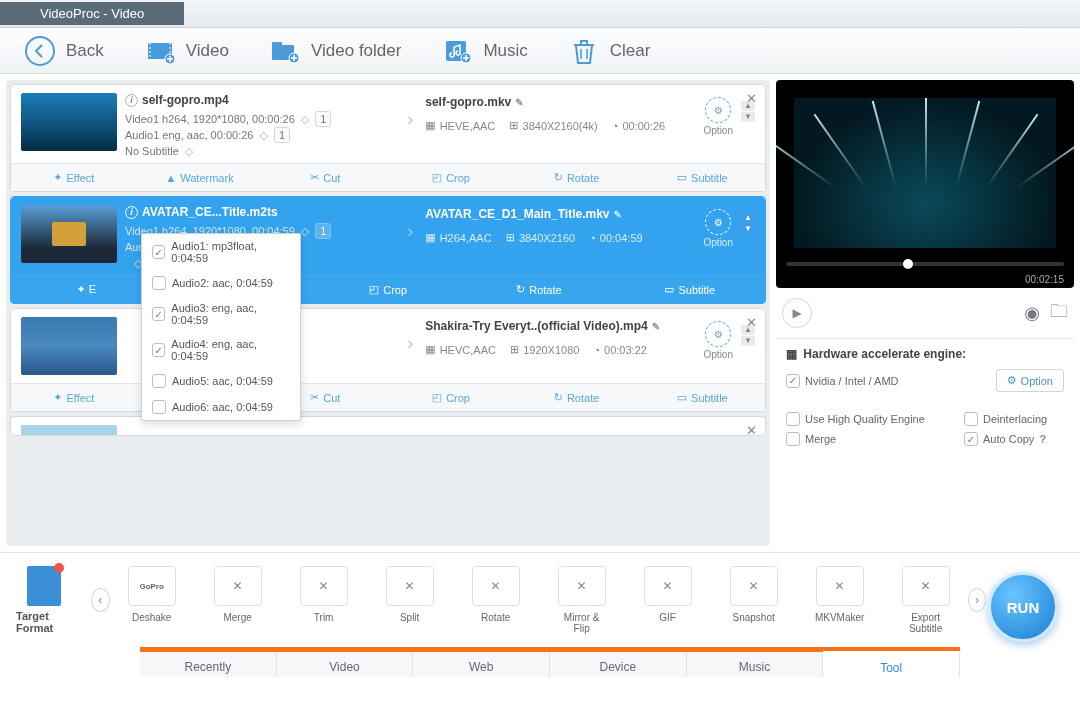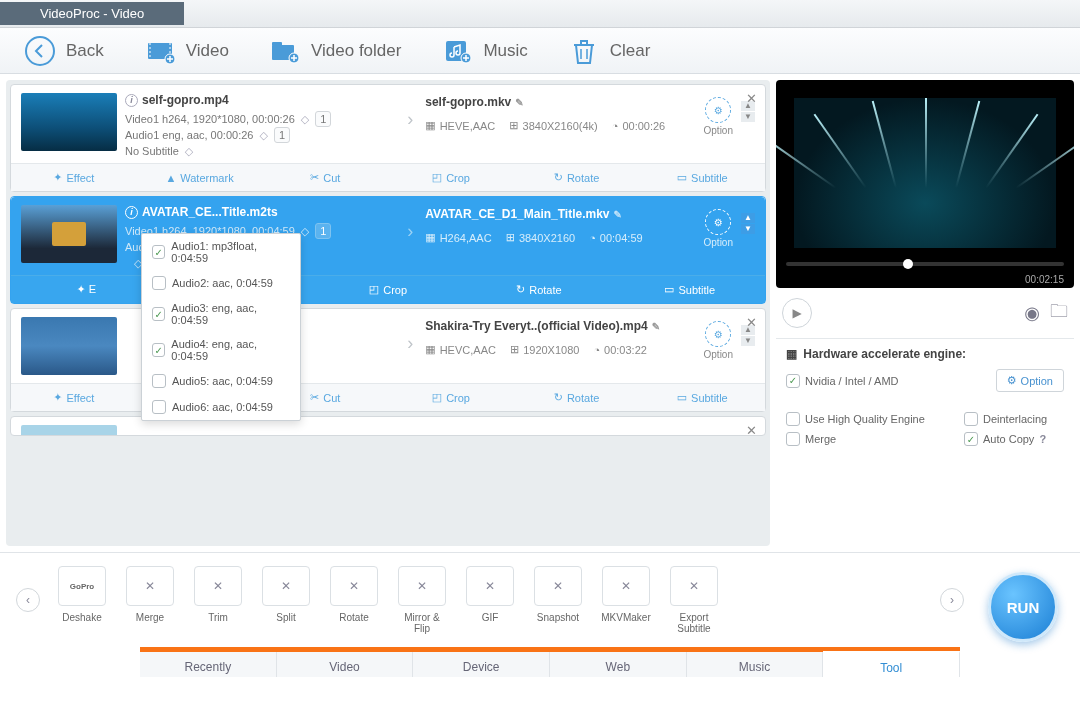--- a/index.html
+++ b/index.html
@@ -71,21 +71,21 @@
 .outf .btns{display:flex;gap:4px}
 .outf .btns span{border:1px solid #d2d7db;padding:3px 8px;border-radius:2px;cursor:pointer;font-size:11px;color:#666}
 .outf .path{color:#888;font-size:10px;white-space:nowrap;overflow:hidden;text-overflow:ellipsis}
 .bottom{height:132px;background:#fff;border-top:1px solid #e0e4e8;position:relative}
 .btop{height:94px;display:flex;align-items:center;padding:0 16px;gap:10px}
 .target{display:flex;flex-direction:column;align-items:center;gap:4px;margin-right:10px}
 .target .doc{width:34px;height:40px;background:#3a8fd6;border-radius:2px;position:relative}
 .target .doc::after{content:"";position:absolute;width:10px;height:10px;background:#e54;border-radius:50%;top:-3px;right:-3px}
 .target span{font-size:11px;font-weight:600;color:#555}
 .navb{width:24px;height:24px;border:1px solid #d2d7db;border-radius:50%;display:flex;align-items:center;justify-content:center;color:#889;cursor:pointer}
-.tools{display:flex;gap:4px;flex:1}
+.tools{display:flex;gap:22px;flex:1}
 .tool{width:64px;display:flex;flex-direction:column;align-items:center;gap:6px;cursor:pointer}
 .tool .ic{width:48px;height:40px;border:1px solid #dbe0e4;border-radius:4px;display:flex;align-items:center;justify-content:center;color:#889}
 .tool span{font-size:10px;color:#666;text-align:center;line-height:11px}
 .run{width:70px;height:70px;border-radius:50%;background:radial-gradient(circle at 35% 30%,#6ac4ff,#1a7ed4);border:3px solid #cfe8fa;color:#fff;font-weight:700;font-size:15px;display:flex;align-items:center;justify-content:center;cursor:pointer;box-shadow:0 3px 8px rgba(30,120,200,.4);position:absolute;right:22px;bottom:42px}
 .tabs{height:30px;display:flex;border-top:5px solid #f97316;background:#f5f7f9;margin:0 120px 0 140px}
 .tab{flex:1;text-align:center;line-height:30px;font-size:12px;color:#667;border-right:1px solid #e0e4e8;cursor:pointer}
 .tab.on{background:#fff;color:#338ed4;border-top:2px solid #fff;margin-top:-1px}
 .pen{font-size:10px;color:#999}
 .pen.w{color:#bfe2f9}
 .iinfo{width:13px;height:13px;border:1px solid #aab;border-radius:50%;display:inline-flex;align-items:center;justify-content:center;font-size:9px;font-style:italic;color:#889}
@@ -396,20 +396,24 @@
             <span>Auto Copy</span> 
             <b style="color:#889">?</b>
           </div>
    </div>
   </div>
  </div>
 </div>
 
 <div class="bottom">
  <div class="btop">
+  <div class="target">
+        <div class="doc"></div>
+        <span>Target Format</span>
+      </div>
   <div class="navb">‹</div>
   <div class="tools" id="tools">
         <div class="tool">
           <div class="ic">
             <span style="font-size:8px;font-weight:bold">GoPro</span>
           </div>
           <span>Deshake</span>
         </div>
         <div class="tool">
           <div class="ic">✕</div>
@@ -447,19 +451,19 @@
           <div class="ic">✕</div>
           <span>Export<br>Subtitle</span>
         </div>
       </div>
   <div class="navb">›</div>
   <div style="width:90px"></div>
  </div>
  <div class="tabs" id="tabs">
       <div class="tab">Recently</div>
       <div class="tab">Video</div>
+      <div class="tab">Web</div>
       <div class="tab">Device</div>
-      <div class="tab">Web</div>
       <div class="tab">Music</div>
       <div class="tab on">Tool</div>
     </div>
  <div class="run">RUN</div>
 </div>
 
 </body></html>

